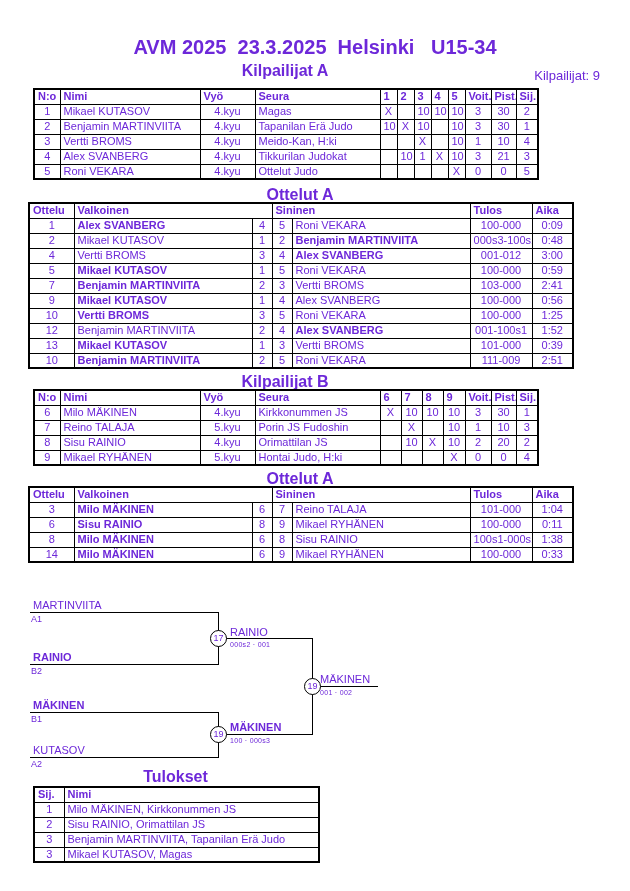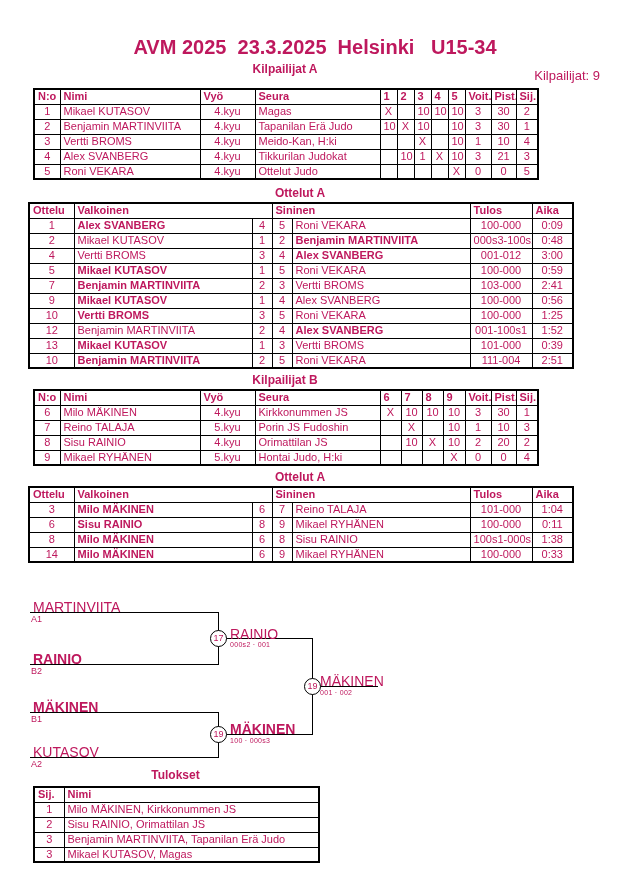--- a/index.html
+++ b/index.html
@@ -1,46 +1,46 @@
 <!DOCTYPE html>
 <html><head>
 <meta charset="utf-8">
 <style>
   html, body { margin: 0; padding: 0; background: #fff; }
   .page {
     position: relative; width: 630px; height: 891px; background: #fff;
-    font-family: "Liberation Sans", sans-serif; color: #be185d; overflow: hidden;
+    font-family: "Liberation Sans", sans-serif; color: #6d28d9; overflow: hidden;
   }
   .title {
     position: absolute; top: 36px; left: 0; width: 100%;
     text-align: center; font-size: 20px; font-weight: bold; white-space: pre;
   }
   .count { position: absolute; top: 68px; right: 30px; font-size: 13px; }
-  .sec { position: absolute; text-align: center; font-weight: bold; font-size: 12px; }
+  .sec { position: absolute; text-align: center; font-weight: bold; font-size: 16px; }
   table.tbl {
     position: absolute; border-collapse: collapse; table-layout: fixed;
     border: 2px solid #000; background: #fff;
   }
   .tbl th, .tbl td {
     border: 1px solid #000; height: 15px; padding: 0 3px; font-size: 11px;
     line-height: 13px; overflow: hidden; white-space: nowrap; box-sizing: border-box;
   }
   .tbl th { font-weight: bold; text-align: left; }
   .c { text-align: center; }
   .l { text-align: left; }
   tr[data-winner="white"] .w-name { font-weight: bold; }
   tr[data-winner="blue"]  .b-name { font-weight: bold; }
   .hl { position: absolute; height: 1px; background: #000; }
   .vl { position: absolute; width: 1px; background: #000; }
   .badge {
     position: absolute; width: 15px; height: 15px; border: 1px solid #000;
     border-radius: 50%; background: #fff; font-size: 9px; line-height: 15px;
     text-align: center; z-index: 2;
   }
-  .bname  { position: absolute; font-size: 14px; white-space: nowrap; }
+  .bname  { position: absolute; font-size: 11px; white-space: nowrap; }
   .bseed  { position: absolute; font-size: 9px; }
   .bscore { position: absolute; font-size: 7px; white-space: nowrap; letter-spacing: 0.3px; }
   [data-bold="true"] { font-weight: bold; }
 </style>
 </head>
 <body>
 
 <div class="page">
 
   <div class="title">AVM 2025  23.3.2025  Helsinki   U15-34</div>
@@ -253,21 +253,21 @@
           <td class="l b-name">Vertti BROMS</td>
           <td class="c">101-000</td>
           <td class="c">0:39</td>
         </tr>
         <tr data-winner="white">
           <td class="c">10</td>
           <td class="l w-name">Benjamin MARTINVIITA</td>
           <td class="c">2</td>
           <td class="c">5</td>
           <td class="l b-name">Roni VEKARA</td>
-          <td class="c">111-004</td>
+          <td class="c">111-009</td>
           <td class="c">2:51</td>
         </tr>
     </tbody>
   </table>
 
   <div class="sec" style="top:373px;left:33px;width:504px">Kilpailijat B</div>
   <table class="tbl" style="top:389px;left:33px;width:504px">
     <colgroup>
       <col style="width:26px">
         <col style="width:140px">

